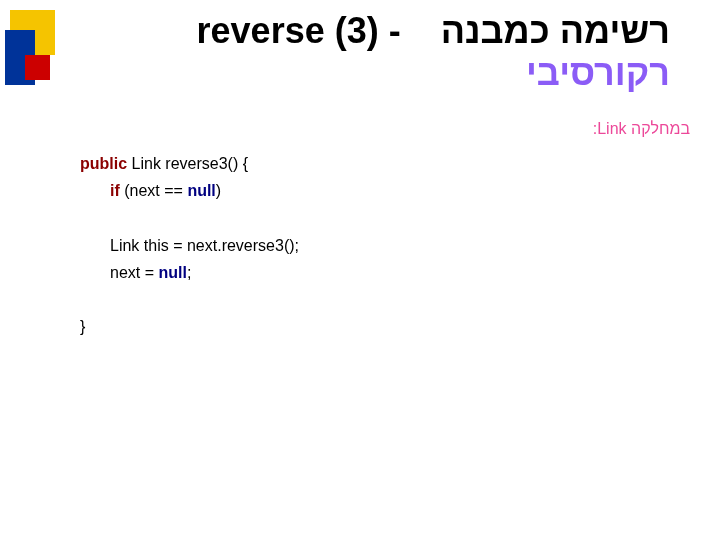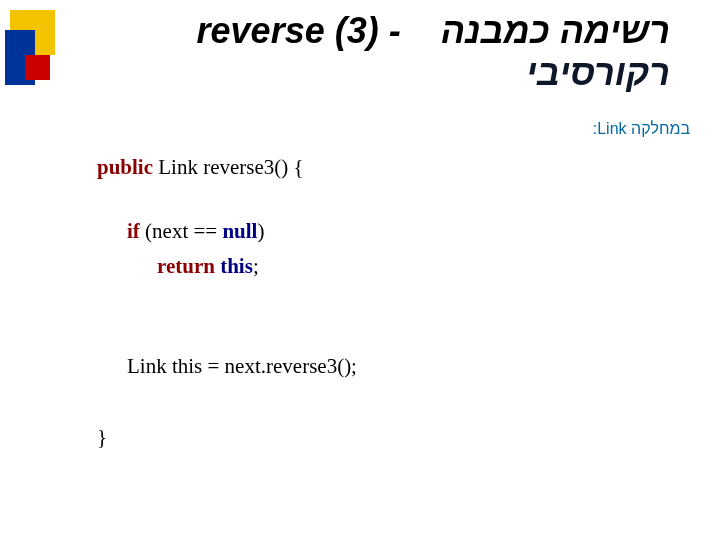--- a/index.html
+++ b/index.html
@@ -54,55 +54,54 @@
     }
 
     
     .title-area {
       position: absolute;
       top: 10px;
       left: 0;
       right: 20px;
       text-align: right;
       padding-right: 30px;
-      font-style: italic;
     }
 
     .title-line1 {
       font-size: 36px;
       font-weight: bold;
       color: #000000;
       direction: rtl;
     }
 
     .title-line2 {
       font-size: 36px;
       font-weight: bold;
-      color: #0f172a;
+      color: #8b5cf6;
       direction: rtl;
     }
 
     
     .subtitle {
       position: absolute;
       top: 120px;
       right: 30px;
       font-size: 16px;
-      color: #0369a1;
+      color: #ec4899;
       direction: rtl;
     }
 
     
     .code-area {
       position: absolute;
       top: 150px;
-      left: 97px;
+      left: 80px;
       right: 20px;
-      font-family: Liberation Serif, serif;
-      font-size: 21px;
+      font-family: Liberation Sans, sans-serif;
+      font-size: 16px;
       line-height: 1.7;
       color: #000000;
     }
 
     .code-line {
       white-space: pre;
     }
 
     .kw {
       color: #8b0000;
@@ -114,21 +113,20 @@
       font-weight: bold;
     }
 
     .kw-null {
       color: #000080;
       font-weight: bold;
     }
 
     .indent1 {
       padding-left: 30px;
-      margin-top: 28px;
     }
 
     .indent2 {
       padding-left: 60px;
     }
   </style>
 </head>
 <body>
 
 <div class="deco-container">
@@ -145,26 +143,26 @@
 <div class="subtitle">
   <span>במחלקה Link:</span>
 </div>
 
 <div class="code-area">
 
   <div class="code-line"><span class="kw">public</span> Link reverse3() {</div>
 
   <div class="code-line indent1"><span class="kw">if</span> (next == <span class="kw-null">null</span>)</div>
 
-  <div class="code-line indent2"><span class="kw">return</span> <span class="kw-this">this</span>;</div>
 
   <div class="code-line">&nbsp;</div>
 
   <div class="code-line indent1">Link <span>this</span> = next.reverse3();</div>
 
 
+  <div class="code-line indent1">next = <span class="kw-null">null</span>;</div>
 
   <div class="code-line">&nbsp;</div>
 
 
   <div class="code-line">}</div>
 
 </div>
 
 </body></html>

